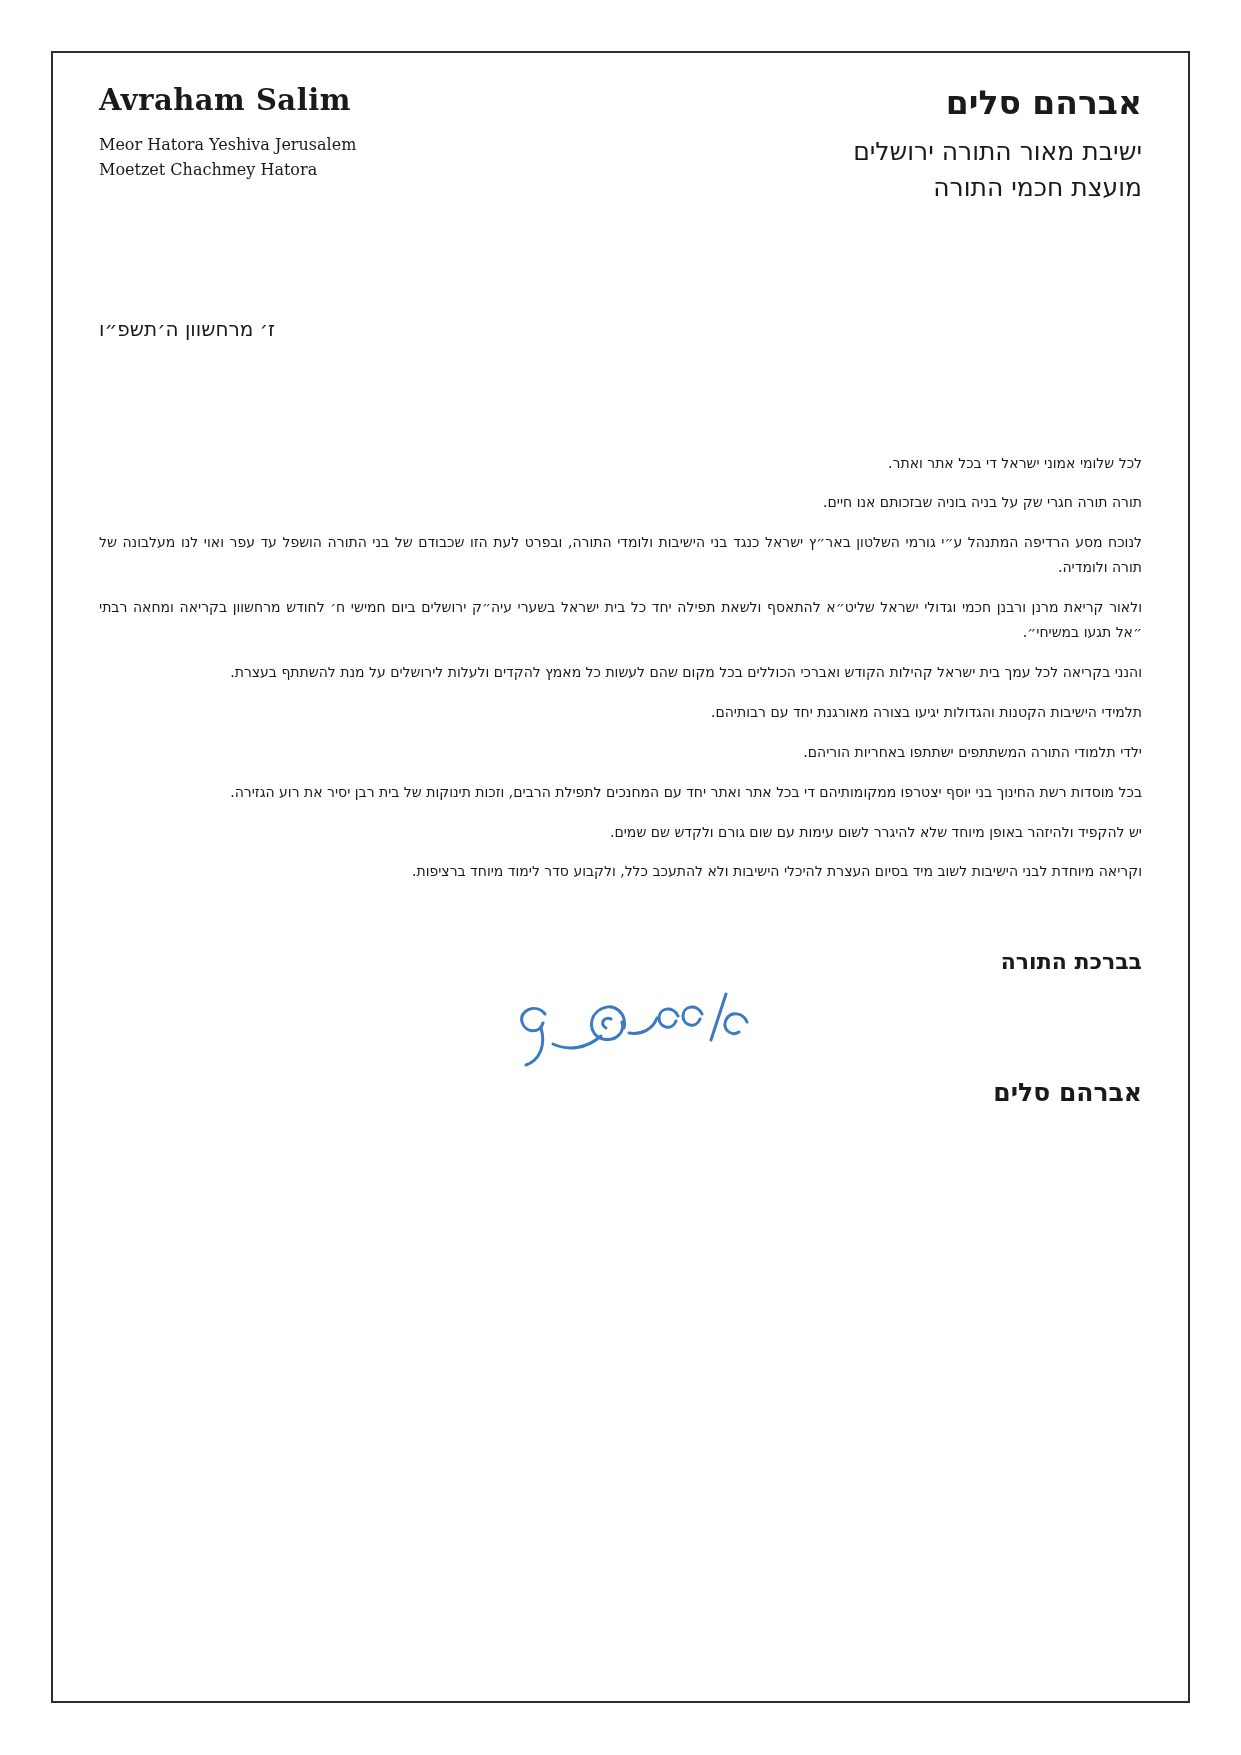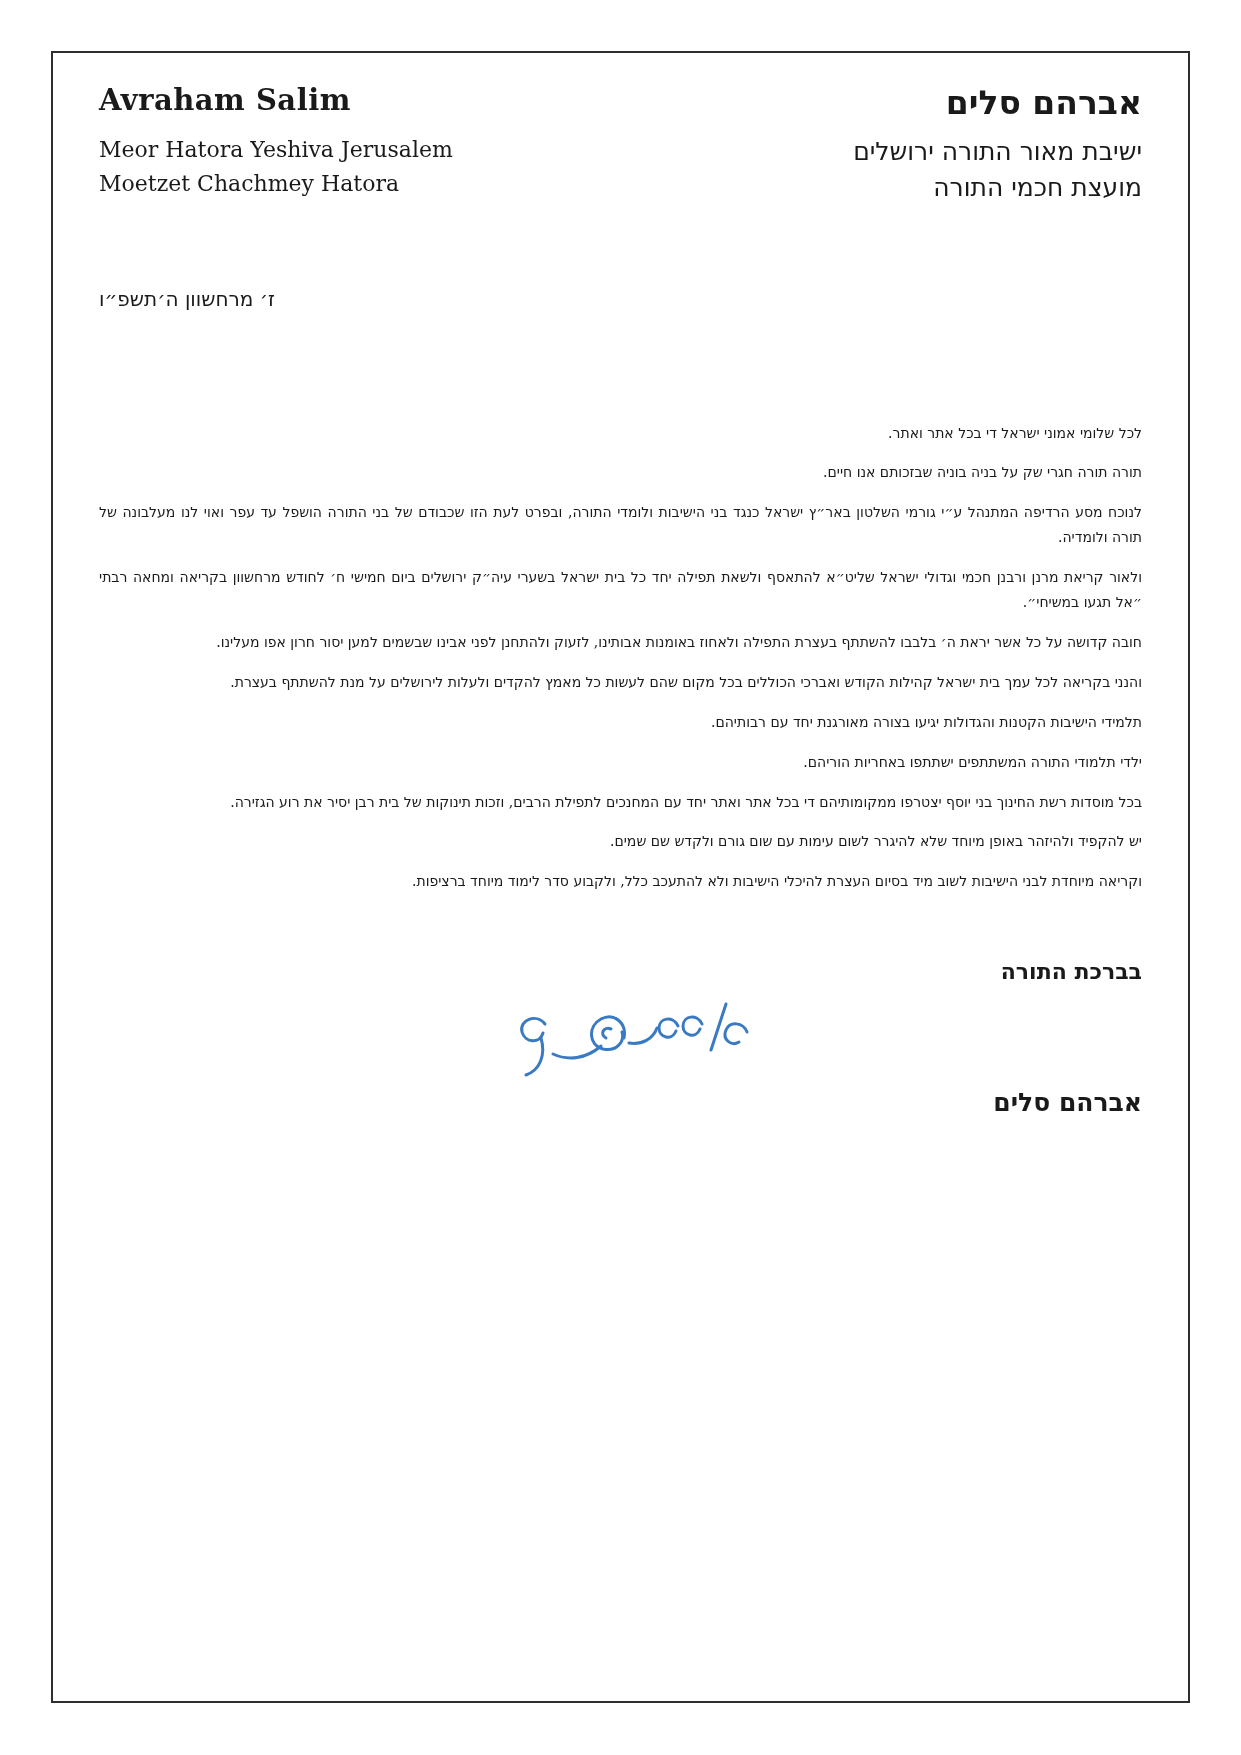--- a/index.html
+++ b/index.html
@@ -31,39 +31,39 @@
     justify-content: space-between;
     align-items: flex-start;
   }
   .lh-en .lh-name {
     font-size: 29px;
     font-weight: 700;
     letter-spacing: 0.5px;
     margin: 0 0 16px 0;
   }
   .lh-en .lh-line {
-    font-size: 22px;
+    font-size: 16px;
     line-height: 1.55;
   }
   .lh-he {
     direction: rtl;
     text-align: right;
   }
   .lh-he .lh-name {
     font-size: 33px;
     font-weight: 700;
     margin: 0 0 12px 0;
   }
   .lh-he .lh-line {
     font-size: 25px;
     line-height: 1.45;
   }
   
   .date-line {
-    margin-top: 80px;
+    margin-top: 110px;
     direction: rtl;
     text-align: left;
     font-size: 20px;
   }
   
   .letter-body {
     margin-top: 110px;
   }
   .letter-body p {
     direction: rtl;
@@ -115,21 +115,20 @@
     </div>
   </div>
 
   <div class="date-line">ז׳ מרחשוון ה׳תשפ״ו</div>
 
   <div class="letter-body">
     <p>לכל שלומי אמוני ישראל די בכל אתר ואתר.</p>
     <p>תורה תורה חגרי שק על בניה בוניה שבזכותם אנו חיים.</p>
     <p>לנוכח מסע הרדיפה המתנהל ע״י גורמי השלטון באר״ץ ישראל כנגד בני הישיבות ולומדי התורה, ובפרט לעת הזו שכבודם של בני התורה הושפל עד עפר ואוי לנו מעלבונה של תורה ולומדיה.</p>
     <p>ולאור קריאת מרנן ורבנן חכמי וגדולי ישראל שליט״א להתאסף ולשאת תפילה יחד כל בית ישראל בשערי עיה״ק ירושלים ביום חמישי ח׳ לחודש מרחשוון בקריאה ומחאה רבתי ״אל תגעו במשיחי״.</p>
-    <p>חובה קדושה על כל אשר יראת ה׳ בלבבו להשתתף בעצרת התפילה ולאחוז באומנות אבותינו, לזעוק ולהתחנן לפני אבינו שבשמים למען יסור חרון אפו מעלינו.</p>
     <p>והנני בקריאה לכל עמך בית ישראל קהילות הקודש ואברכי הכוללים בכל מקום שהם לעשות כל מאמץ להקדים ולעלות לירושלים על מנת להשתתף בעצרת.</p>
     <p>תלמידי הישיבות הקטנות והגדולות יגיעו בצורה מאורגנת יחד עם רבותיהם.</p>
     <p>ילדי תלמודי התורה המשתתפים ישתתפו באחריות הוריהם.</p>
     <p>בכל מוסדות רשת החינוך בני יוסף יצטרפו ממקומותיהם די בכל אתר ואתר יחד עם המחנכים לתפילת הרבים, וזכות תינוקות של בית רבן יסיר את רוע הגזירה.</p>
     <p>יש להקפיד ולהיזהר באופן מיוחד שלא להיגרר לשום עימות עם שום גורם ולקדש שם  שמים.</p>
     <p>וקריאה מיוחדת לבני הישיבות לשוב מיד  בסיום העצרת להיכלי הישיבות ולא להתעכב כלל, ולקבוע סדר לימוד מיוחד ברציפות.</p>
   </div>
 
   <div class="closing">
     <div class="closing-blessing">בברכת התורה</div>

